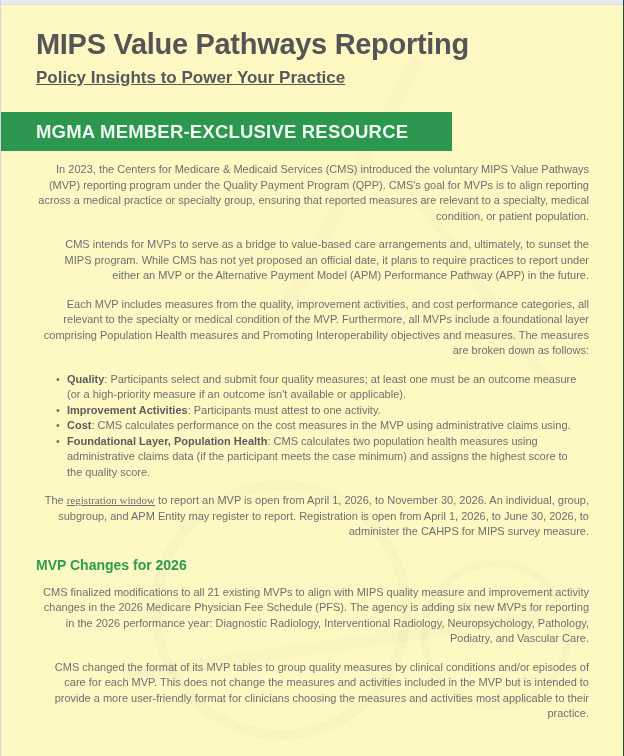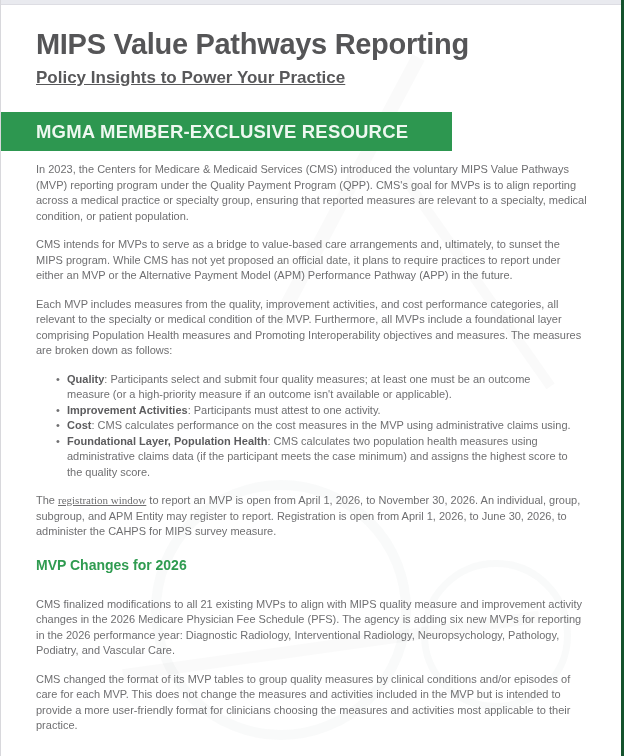--- a/index.html
+++ b/index.html
@@ -3,25 +3,25 @@
 <meta charset="utf-8">
 <style>
   html, body { margin: 0; padding: 0; background: #cfcfcf; }
   * { box-sizing: border-box; }
 
   .page {
     position: relative;
     width: 624px;
     height: 756px;
     margin: 0 auto;
-    background: #ffffff;
+    background: #fef9c3;
     font-family: "Liberation Sans", "DejaVu Sans", sans-serif;
     overflow: hidden;
     border-left: 1px solid #d8d8dc;
-    border-right: 3px solid #14532d;
+    border-right: 1px solid #14532d;
   }
 
   
   .top-strip {
     position: absolute; top: 0; left: 0; right: 0;
     height: 5px;
     background: #e9eaef;
     border-bottom: 1px solid #dddde3;
   }
 
@@ -75,21 +75,21 @@
     letter-spacing: 0.2px;
     white-space: nowrap;
   }
 
   .body-copy {
     margin: 11px 34px 0 35px;
     color: #6f6f71;
     font-size: 11px;
     line-height: 15.5px;
   }
-  .body-copy p { margin: 0 0 13px 0; }
+  .body-copy p { margin: 0 0 13px 0; text-align: right; }
 
   ul.measures {
     list-style: none;
     margin: 0 12px 13px 0;
     padding: 0 0 0 20px;
   }
   ul.measures li {
     position: relative;
     padding-left: 11px;
     margin: 0;
@@ -104,21 +104,21 @@
   .lead { font-weight: bold; color: #5c5c5e; }
 
   .reg-link {
     color: #6f6f71;
     text-decoration: underline;
     cursor: pointer;
     font-family: Liberation Serif, serif;
   }
 
   .section-heading {
-    margin: 16px 0 23px 0;
+    margin: 16px 0 11px 0;
     font-size: 14px;
     line-height: 18px;
     font-weight: bold;
     color: #2f9b50;
   }
 </style>
 </head>
 <body>
 
 <div class="page">

